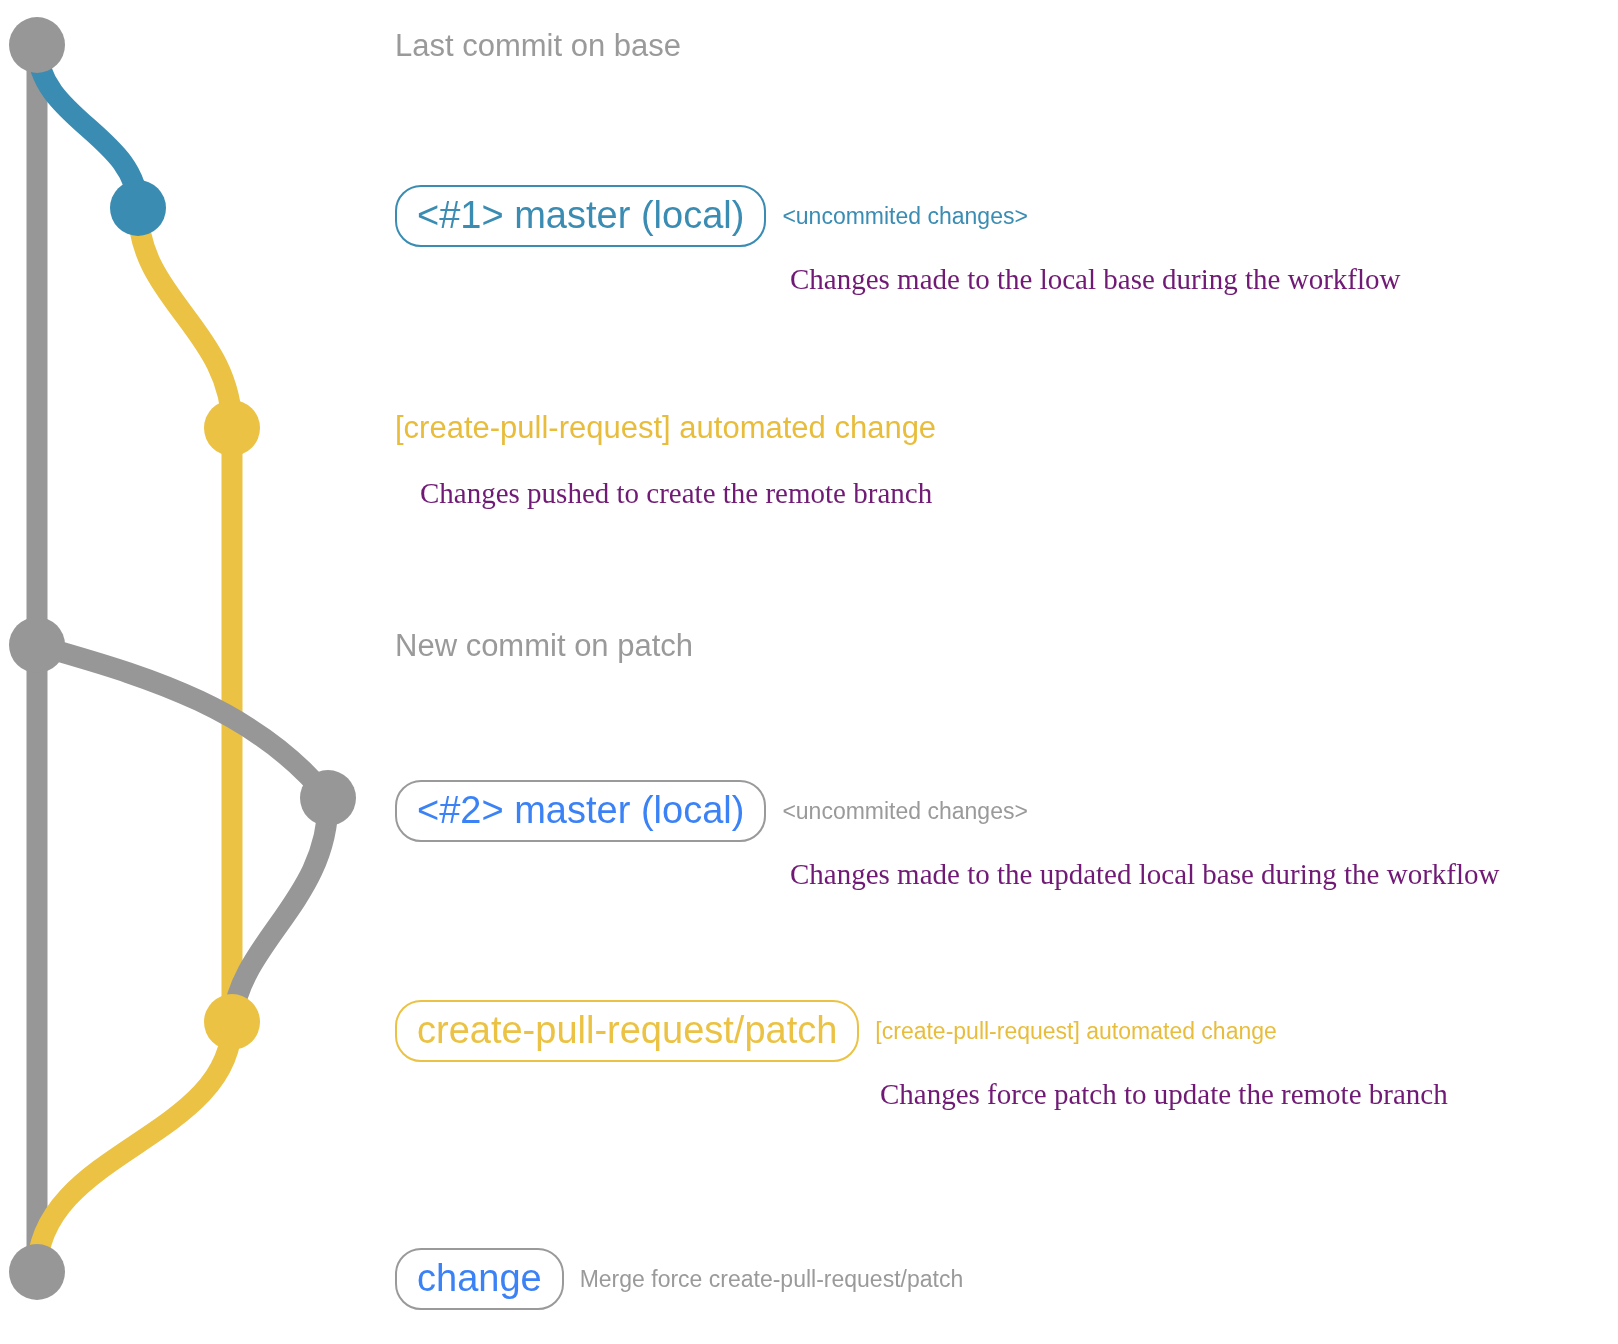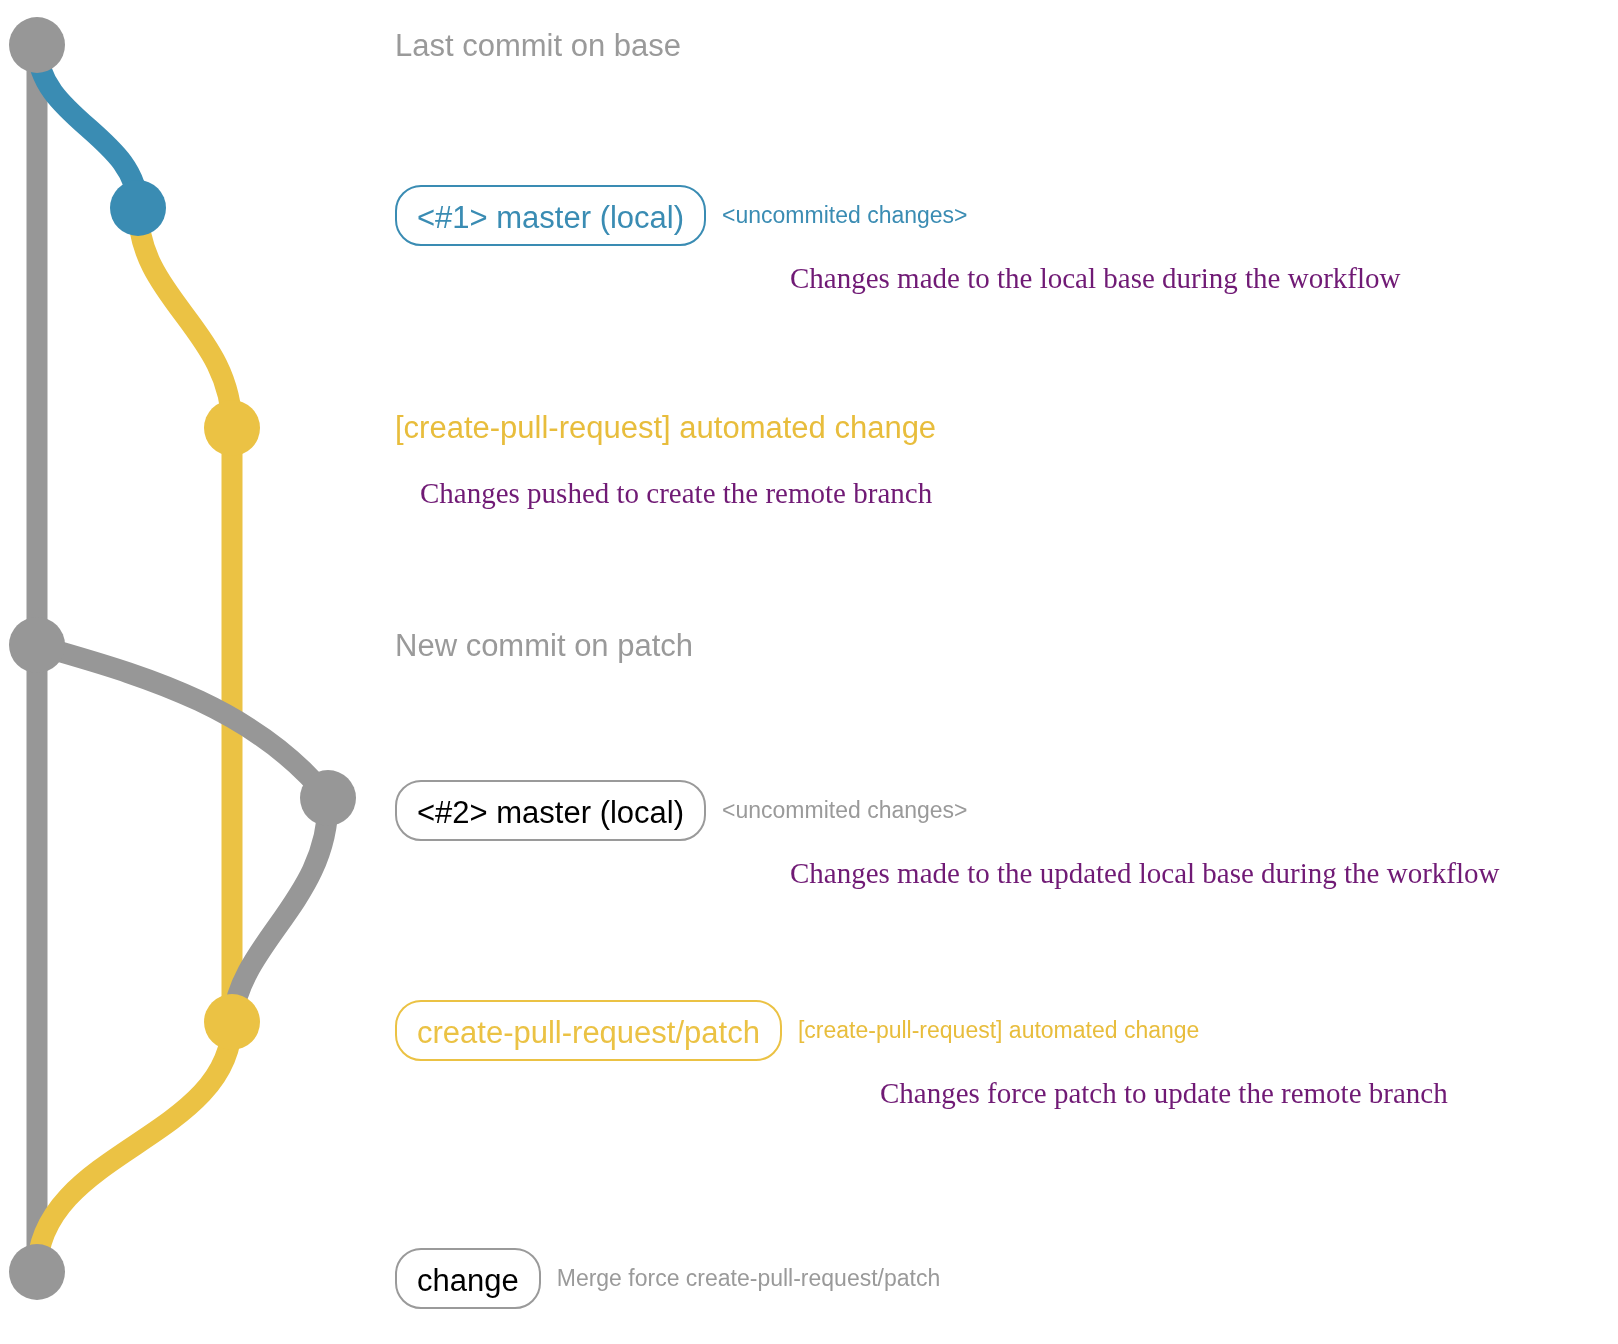--- a/index.html
+++ b/index.html
@@ -41,29 +41,29 @@
   .row-line {
     display: flex;
     align-items: center;
     white-space: nowrap;
   }
 
   .pill {
     display: inline-block;
     border: 2px solid #9a9a9a;
     border-radius: 26px;
-    padding: 15px 20px 11px 20px;
-    font-size: 31px;
+    padding: 9px 20px 11px 20px;
+    font-size: 38px;
     line-height: 1;
     color: #9a9a9a;
     background: #ffffff;
   }
   .pill.blue   { border-color: #3a8cb3; color: #3a8cb3; }
   .pill.yellow { border-color: #ebc244; color: #ebc244; }
-  .pill.gray   { border-color: #9a9a9a; color: #000000; }
+  .pill.gray   { border-color: #9a9a9a; color: #3b82f6; }
 
   .subject {
     font-size: 23px;
     line-height: 1;
     margin-left: 16px;
     color: #9a9a9a;
   }
   .subject.blue   { color: #3a8cb3; }
   .subject.yellow { color: #e8bd3c; }
   .subject.gray   { color: #9a9a9a; }

